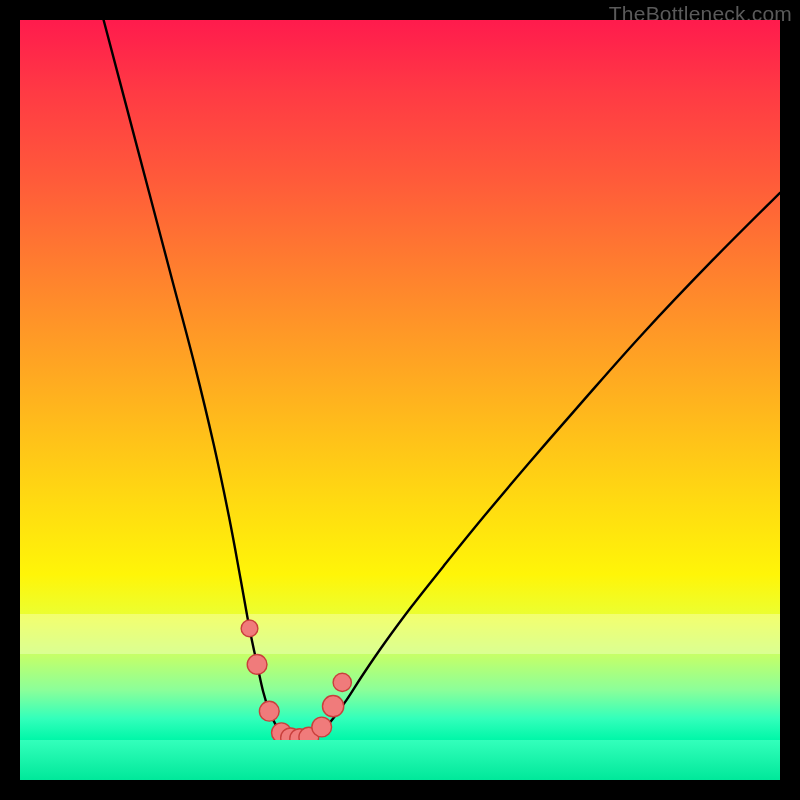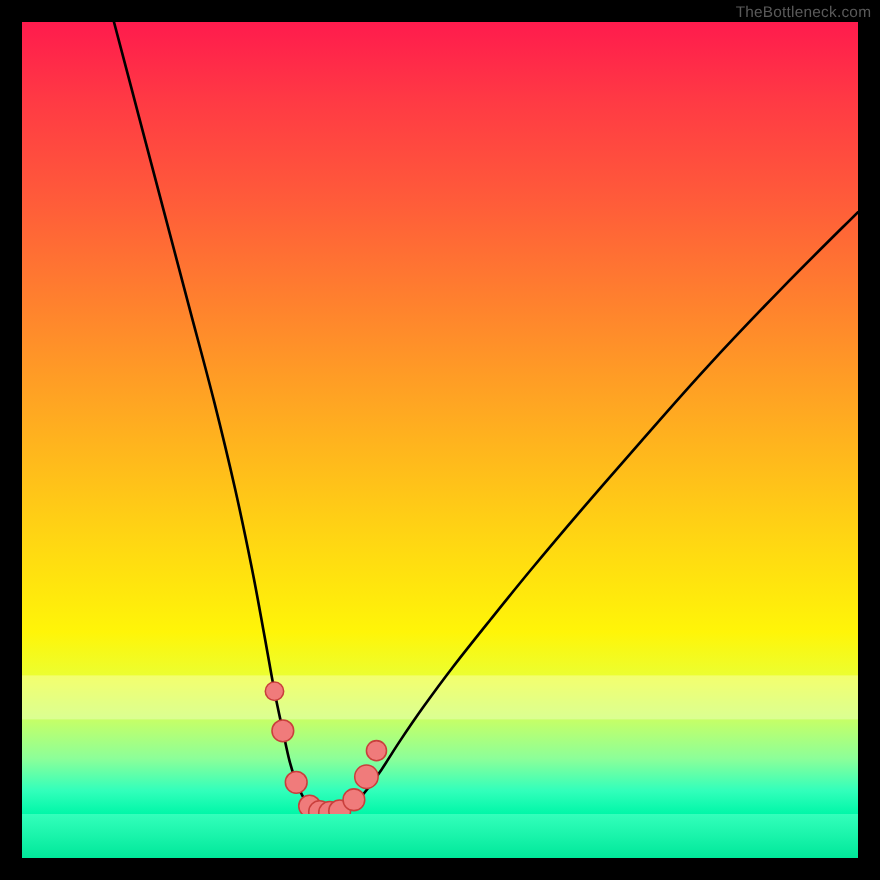--- a/index.html
+++ b/index.html
@@ -64,21 +64,21 @@
     left: 0;
     top: 0;
     width: 760px;
     height: 720px;
   }
   .watermark {
     position: absolute;
     top: 2px;
     right: 8px;
     color: #5a5a5a;
-    font-size: 14px;
+    font-size: 21px;
     font-weight: 500;
     letter-spacing: 0.2px;
     user-select: none;
   }
 </style>
 </head>
 <body>
 
 <div class="watermark">TheBottleneck.com</div>
 

